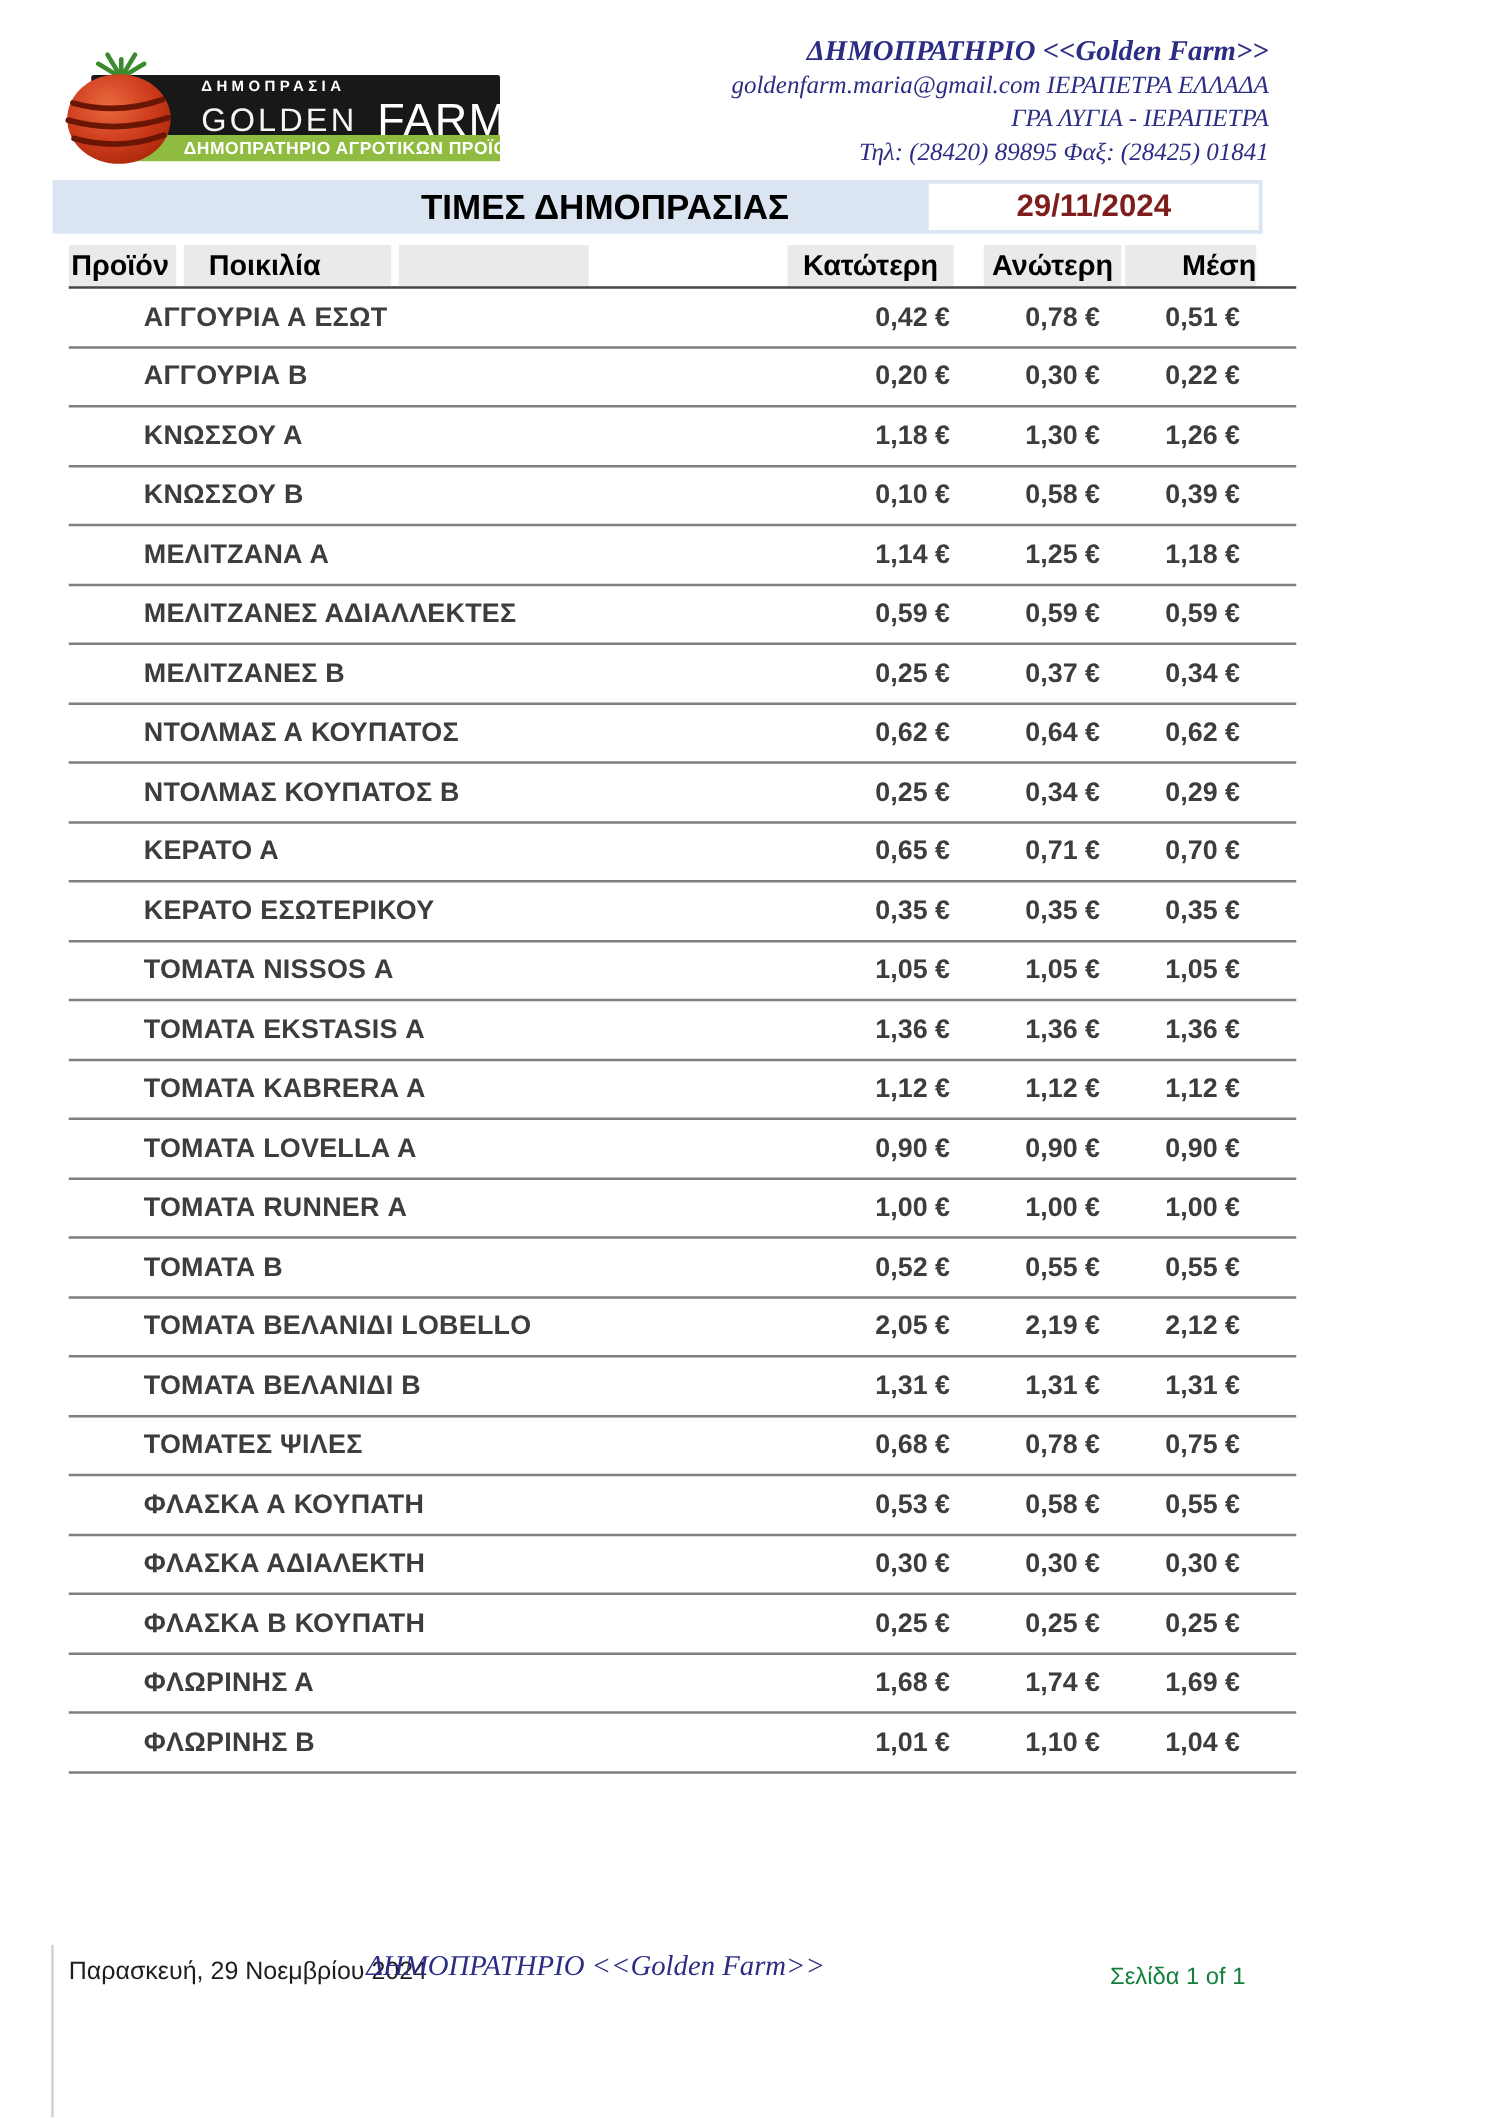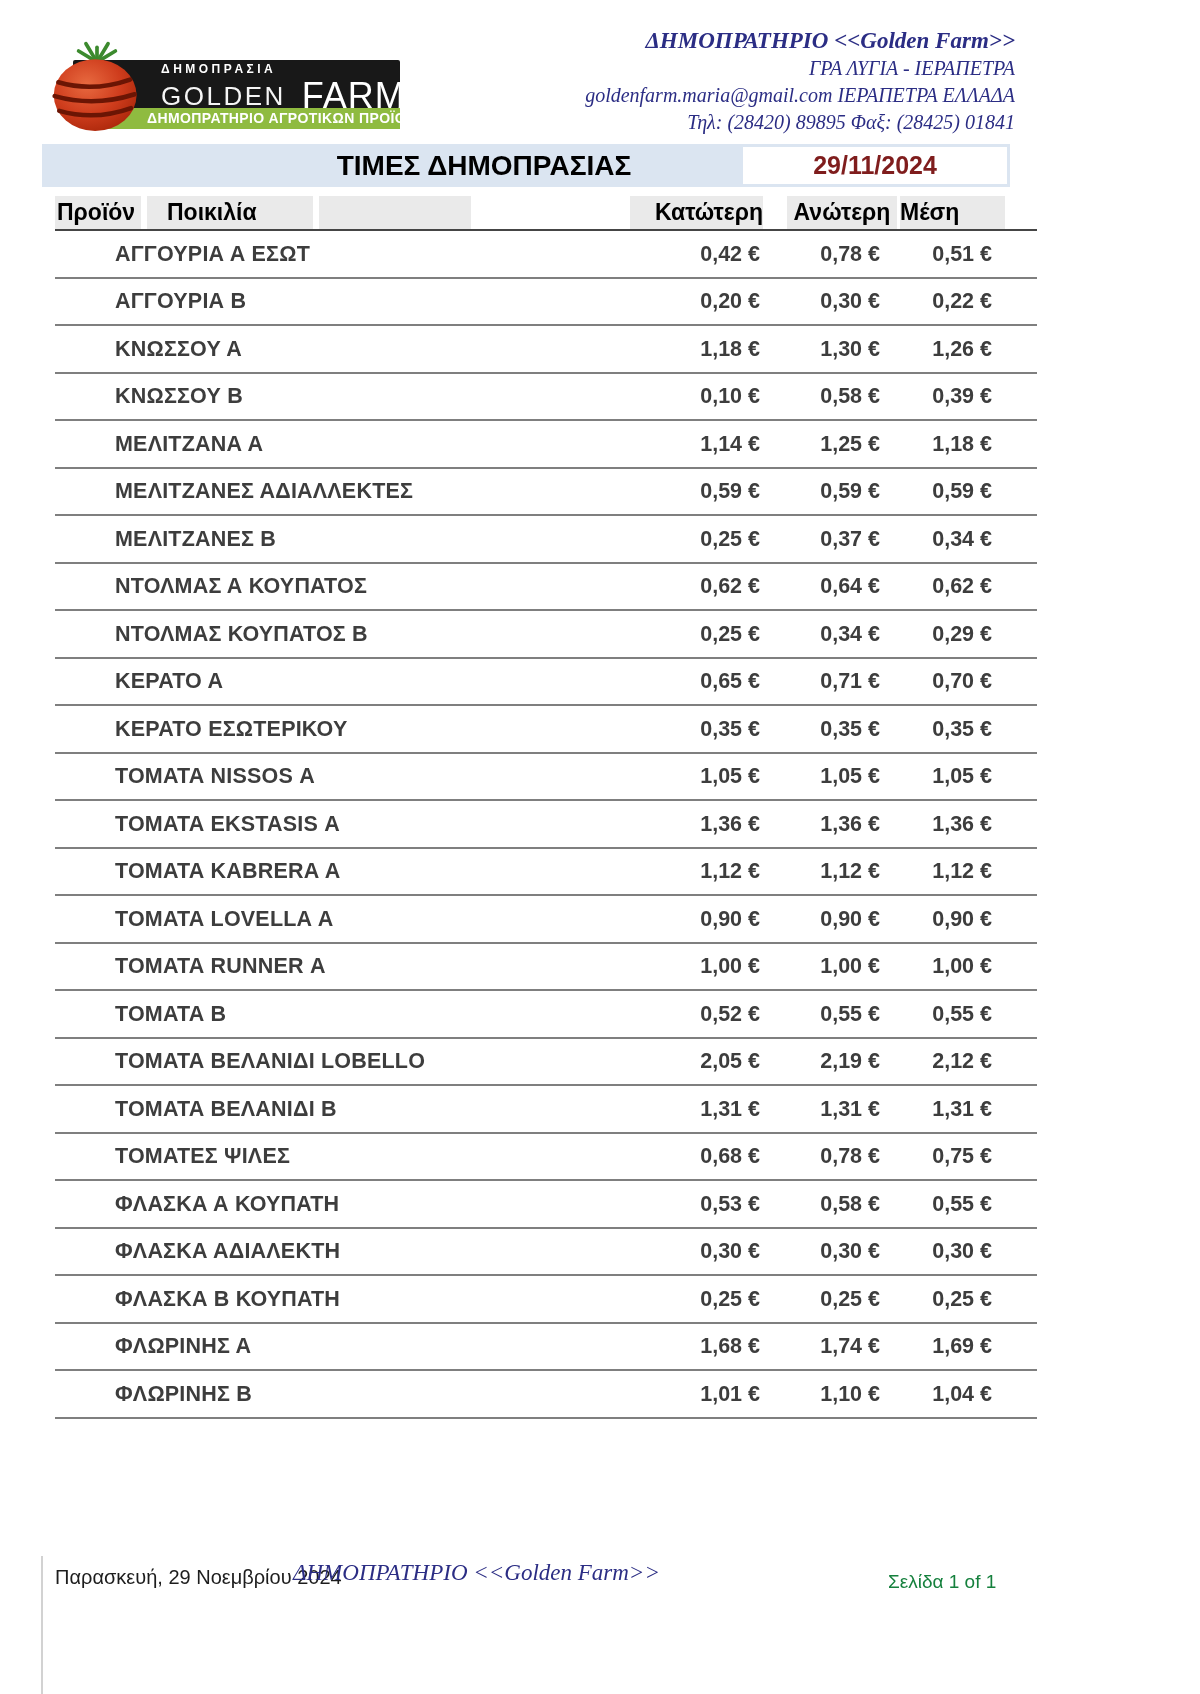--- a/index.html
+++ b/index.html
@@ -22,23 +22,23 @@
   .contact .l{font-size:20px;line-height:27px}
   
   .titlebar{position:absolute;left:42px;top:144px;width:968px;height:43px;background:#dbe5f1}
   .titlebar .title{position:absolute;left:0;right:84px;top:0;line-height:43px;text-align:center;font-size:28px;font-weight:700;color:#000}
   .datebox{position:absolute;right:3px;top:3px;width:264px;height:37px;background:#ffffff;display:flex;align-items:center;justify-content:center;font-size:25px;font-weight:700;color:#7f1d1d}
   
   .hcell{position:absolute;top:196px;height:33px;background:#eaeaea;font-size:23px;font-weight:700;color:#000;line-height:33px;box-sizing:border-box;white-space:nowrap}
   .h-prod{left:55px;width:86px;padding-left:2px}
   .h-var{left:147px;width:166px;padding-left:20px}
   .h-spare{left:319px;width:152px}
-  .h-low{left:630px;width:133px;text-align:right}
+  .h-low{left:630px;width:133px;text-align:center}
   .h-high{left:787px;width:110px;text-align:center}
-  .h-avg{left:900px;width:105px;text-align:left}
+  .h-avg{left:900px;width:105px;text-align:right}
   .headline{position:absolute;left:55px;top:229px;width:982px;height:2px;background:#454545}
   
   .tbody{position:absolute;left:55px;top:231px;width:982px}
   .row{height:47.5px;position:relative;border-bottom:2px solid #7f7f7f;box-sizing:border-box}
   .row .name{position:absolute;left:60px;top:50%;transform:translateY(-50%);font-size:21.5px;font-weight:700;color:#3d3d3d;letter-spacing:.2px;white-space:nowrap}
   .row .p{position:absolute;top:50%;transform:translateY(-50%);font-size:21.5px;font-weight:700;color:#3d3d3d;text-align:right;white-space:nowrap}
   .p-low{left:540px;width:165px}
   .p-high{left:705px;width:120px}
   .p-avg{left:822px;width:115px}
   
@@ -78,22 +78,22 @@
     <g stroke="#6b1504" stroke-width="5" fill="none" stroke-linecap="round">
       <path d="M8,46 Q46,57 86,43"></path>
       <path d="M4,61 Q47,73 91,59"></path>
       <path d="M9,77 Q48,88 87,74"></path>
     </g>
   </svg>
 </div>
 
 <div class="contact">
   <div class="l1">ΔΗΜΟΠΡΑΤΗΡΙΟ &lt;&lt;Golden Farm&gt;&gt;</div>
+  <div class="l">goldenfarm.maria@gmail.com ΙΕΡΑΠΕΤΡΑ ΕΛΛΑΔΑ</div>
   <div class="l">ΓΡΑ ΛΥΓΙΑ - ΙΕΡΑΠΕΤΡΑ</div>
-  <div class="l">goldenfarm.maria@gmail.com ΙΕΡΑΠΕΤΡΑ ΕΛΛΑΔΑ</div>
   <div class="l">Τηλ: (28420)  89895  Φαξ: (28425) 01841</div>
 </div>
 
 <div class="titlebar">
   <div class="title">ΤΙΜΕΣ ΔΗΜΟΠΡΑΣΙΑΣ</div>
   <div class="datebox">29/11/2024</div>
 </div>
 
 <div class="hcell h-prod">Προϊόν</div>
 <div class="hcell h-var">Ποικιλία</div>

